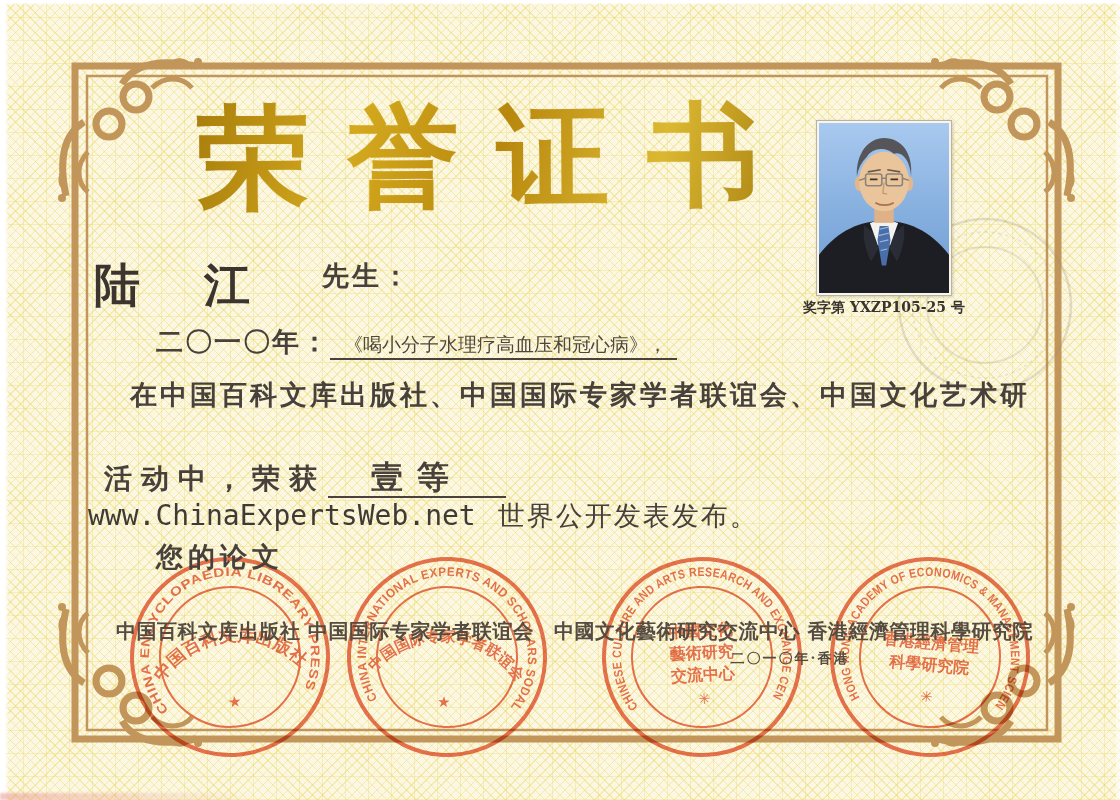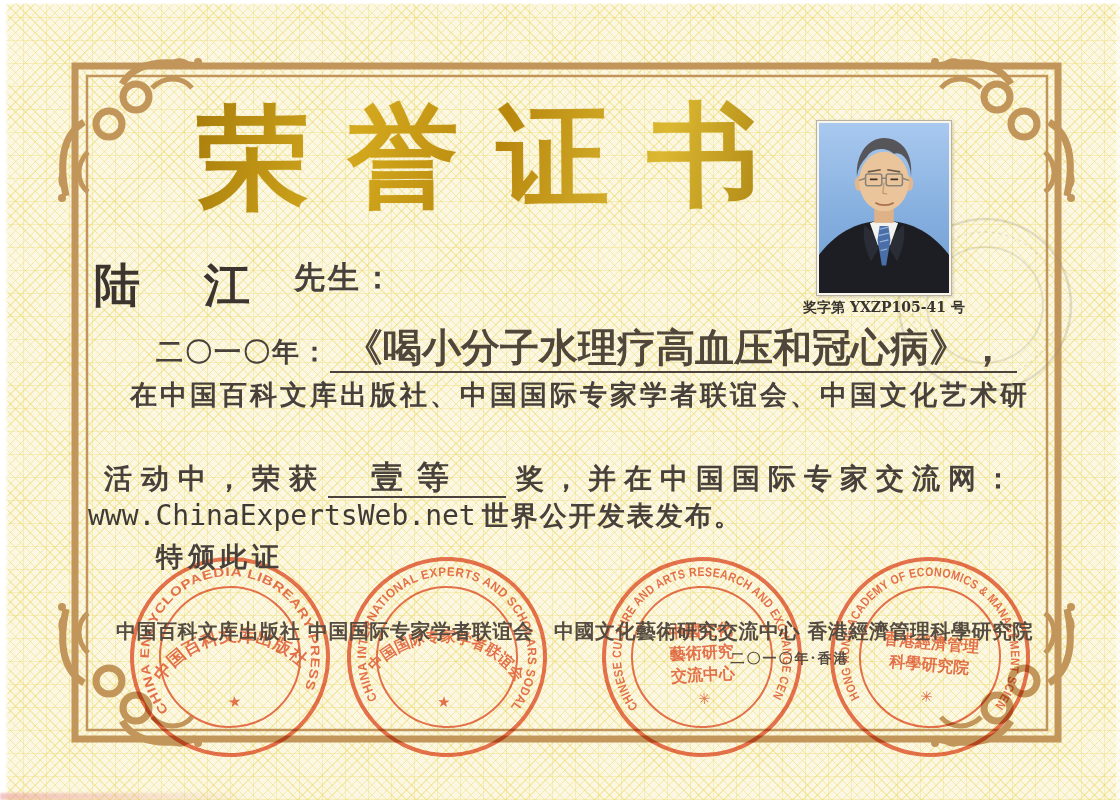--- a/index.html
+++ b/index.html
@@ -43,36 +43,36 @@
   .cert-title{
     left:140px;top:100px;width:714px;text-align:center;
     font-size:112px;font-weight:900;letter-spacing:38px;
     background:linear-gradient(105deg,#a87d0a 5%,#e8bc24 30%,#c3900f 50%,#f2d03e 72%,#9d7508 95%);
     -webkit-background-clip:text;background-clip:text;color:transparent;
     text-shadow:0 0 1px rgba(150,110,10,.25);
     transform:rotate(-.4deg);
   }
   .name-row{left:94px;top:262px;display:flex;align-items:flex-start;gap:20px;}
   .name{font-size:46px;font-weight:bold;letter-spacing:24px;color:#3c352f;}
-  .honorific{font-size:31px;font-weight:600;letter-spacing:3px;}
+  .honorific{font-size:27px;font-weight:600;letter-spacing:3px;margin-left:28px;}
   .paper-row{left:156px;top:328px;display:flex;align-items:baseline;}
   .paper-label{font-size:27px;font-weight:600;letter-spacing:2px;}
-  .paper-title{font-size:39px;font-weight:700;color:#50463a;border-bottom:2px solid #4a423b;padding:0 10px 4px 14px;}
+  .paper-title{font-size:19px;font-weight:400;color:#50463a;border-bottom:2px solid #4a423b;padding:0 10px 4px 14px;}
   .bodyline{font-size:27px;font-weight:600;}
   .line1{left:130px;top:381px;letter-spacing:3px;}
   .line2{left:88px;top:422px;letter-spacing:3.5px;}
   .line3{left:104px;top:461px;display:flex;align-items:baseline;}
   .line3-prefix{font-size:28px;font-weight:600;letter-spacing:9px;}
   .award{display:inline-block;width:178px;margin:0 10px 8px 2px;text-align:center;
          font-size:32px;font-weight:bold;letter-spacing:14px;
          border-bottom:2.5px solid #4a423b;padding-bottom:3px;}
   .line3-suffix{font-size:28px;font-weight:600;letter-spacing:8px;}
-  .www-row{left:88px;top:502px;display:flex;align-items:baseline;gap:6px;}
+  .www-row{left:88px;top:502px;display:flex;align-items:baseline;gap:22px;}
   .www{font-family:"DejaVu Sans Mono",monospace;font-size:28px;color:#3f3a33;}
-  .publish{font-size:27px;font-weight:bold;letter-spacing:2px;}
+  .publish{font-size:27px;font-weight:normal;letter-spacing:2px;}
   .issue{left:156px;top:543px;font-size:27px;font-weight:bold;letter-spacing:5px;}
   .orgs{left:116px;top:621px;font-size:20px;font-weight:600;letter-spacing:.5px;color:#554b40;}
   .dateline{left:660px;top:651px;width:260px;text-align:center;font-size:14px;font-weight:600;letter-spacing:2px;color:#554b40;}
 
   
   .photo-frame{
     position:absolute;left:816px;top:120px;width:136px;height:176px;z-index:4;
     background:#f8f5ec;border:1px solid #b9b2a2;padding:2px;box-sizing:border-box;
     box-shadow:1px 1px 3px rgba(90,80,50,.25);
   }
@@ -172,29 +172,28 @@
   <div class="txt paper-row">
     <span class="paper-label">二〇一〇年：</span>
     <span class="paper-title">《喝小分子水理疗高血压和冠心病》，</span>
   </div>
 
   <div class="txt bodyline line1">在中国百科文库出版社、中国国际专家学者联谊会、中国文化艺术研</div>
 
   <div class="txt line3">
     <span class="line3-prefix">活动中，荣获</span>
     <span class="award">壹等</span>
-    <span class="line3-suffix">奖，并在中国国际专家交流网：</span>
   </div>
 
   <div class="txt www-row">
     <span class="www">www.ChinaExpertsWeb.net</span>
     <span class="publish">世界公开发表发布。</span>
   </div>
 
-  <div class="txt issue">特颁此证</div>
+  <div class="txt issue">您的论文</div>
 
   <div class="txt orgs">中国百科文库出版社 中国国际专家学者联谊会　中國文化藝術研究交流中心 香港經濟管理科學研究院</div>
   <div class="txt dateline">二〇一〇年·香港</div>
 
   <div class="photo-frame">
     <svg viewBox="0 0 120 160" preserveAspectRatio="none">
       <defs>
         <linearGradient id="bgblue" x1="0" y1="0" x2="0" y2="1">
           <stop offset="0" stop-color="#a9c9ef"></stop>
           <stop offset="0.55" stop-color="#84aede"></stop>
@@ -223,19 +222,19 @@
       <rect x="43" y="48" width="15" height="11" rx="2" fill="none" stroke="#8a837a" stroke-width="1.4"></rect>
       <rect x="62" y="48" width="15" height="11" rx="2" fill="none" stroke="#8a837a" stroke-width="1.4"></rect>
       <path d="M58,52 L62,52 M43,52 L37,54 M77,52 L83,54" stroke="#8a837a" stroke-width="1.4" fill="none"></path>
 
       <path d="M47,53 l7,0 M66,53 l7,0" stroke="#3c3228" stroke-width="1.6" fill="none"></path>
 
       <path d="M60,56 L59,66 L63,67" stroke="#c89b6e" stroke-width="1.3" fill="none"></path>
       <path d="M52,75 C57,78 64,78 69,75" stroke="#a9714e" stroke-width="1.6" fill="none"></path>
     </svg>
   </div>
-  <div class="txt photo-caption">奖字第 YXZP105-41 号</div>
+  <div class="txt photo-caption">奖字第 YXZP105-25 号</div>
 
   <div class="edge-left"></div>
   <div class="edge-top"></div>
   <div class="edge-right"></div>
   <div class="smudge"></div>
 </div>
 
 </body></html>

